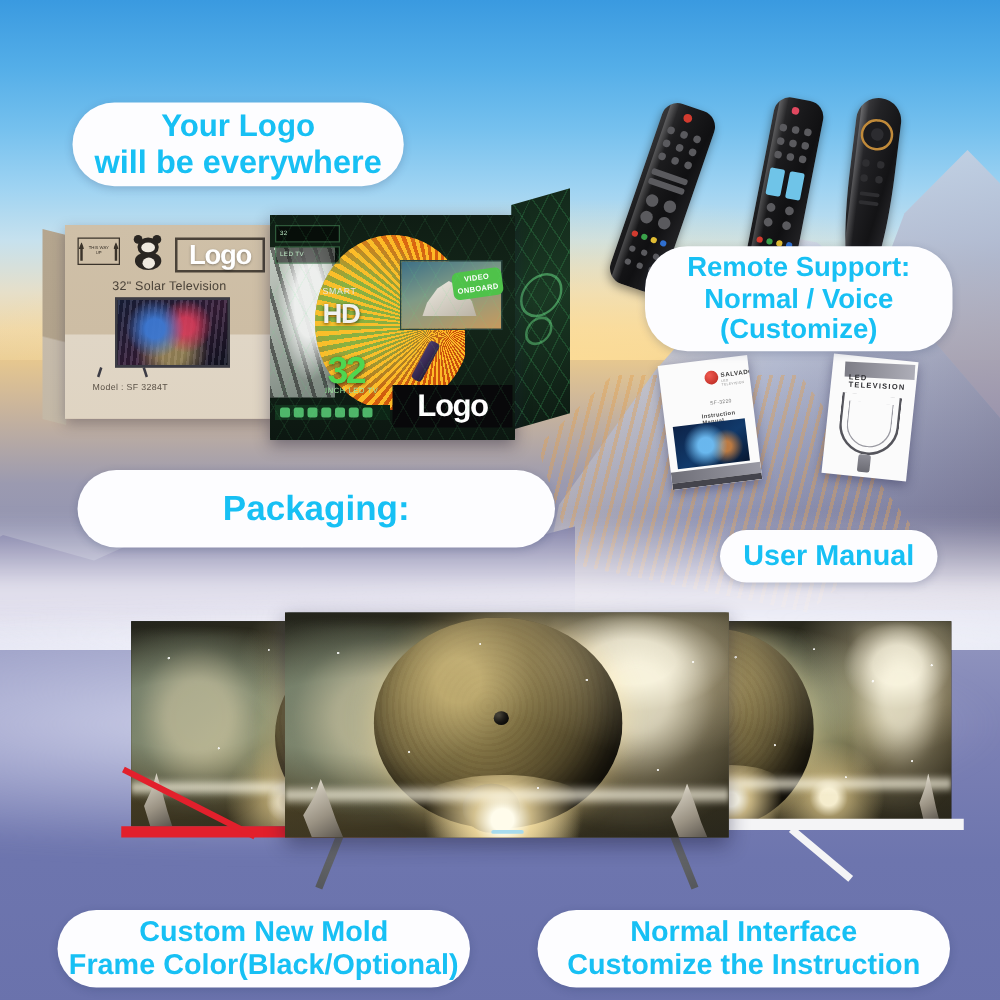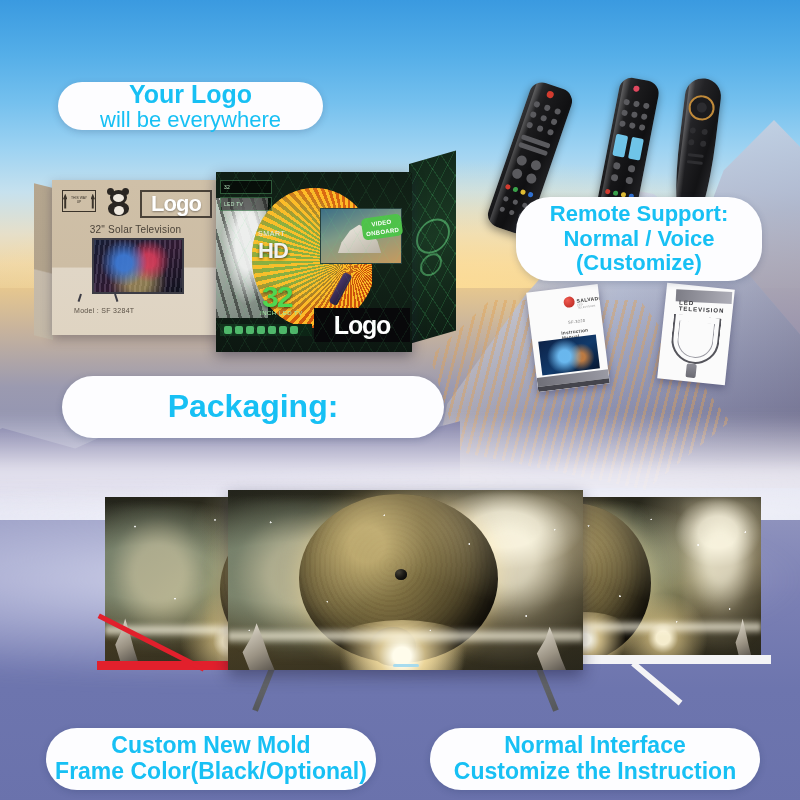--- a/index.html
+++ b/index.html
@@ -105,29 +105,29 @@
     position:absolute;background:#fdfdff;border-radius:34px;
     color:#17c0f4;font-weight:bold;text-align:center;
     display:flex;flex-direction:column;align-items:center;justify-content:center;
     box-shadow:0 2px 7px rgba(30,50,90,.22);
     line-height:1.12;
   }
   .pill .l1{white-space:nowrap;}
   .pill .l2{white-space:nowrap;}
   .pill .l3{white-space:nowrap;}
 
-  #pill-logo{left:58px;top:82px;width:265px;height:48px;}
+  #pill-logo{left:58px;top:82px;width:265px;height:67px;}
   #pill-logo .l1{font-size:25px;}
-  #pill-logo .l2{font-size:22px;font-weight:normal;}
+  #pill-logo .l2{font-size:26px;font-weight:bold;}
 
   #pill-remote{left:516px;top:197px;width:246px;height:84px;}
   #pill-remote .l1,#pill-remote .l2,#pill-remote .l3{font-size:22px;}
 
   #pill-pack{left:62px;top:376px;width:382px;height:62px;}
-  #pill-pack .l1{font-size:32px;}
+  #pill-pack .l1{font-size:28px;}
   #pill-pack .l2{font-size:25px;}
 
   #pill-manual{left:576px;top:424px;width:174px;height:42px;}
   #pill-manual .l1{font-size:23px;}
 
   #pill-mold{left:46px;top:728px;width:330px;height:62px;}
   #pill-mold .l1{font-size:23px;}
   #pill-mold .l2{font-size:23px;}
 
   #pill-iface{left:430px;top:728px;width:330px;height:62px;}
@@ -662,20 +662,23 @@
   <div class="pill" id="pill-remote">
     <span class="l1">Remote Support:</span>
     <span class="l2">Normal / Voice</span>
     <span class="l3">(Customize)</span>
   </div>
 
   <div class="pill" id="pill-pack">
     <span class="l1">Packaging:</span>
   </div>
 
+  <div class="pill" id="pill-manual">
+    <span class="l1">User Manual</span>
+  </div>
 
   <div class="pill" id="pill-mold">
     <span class="l1">Custom New Mold</span>
     <span class="l2">Frame Color(Black/Optional)</span>
   </div>
 
   <div class="pill" id="pill-iface">
     <span class="l1">Normal Interface</span>
     <span class="l2">Customize the Instruction</span>
   </div>

